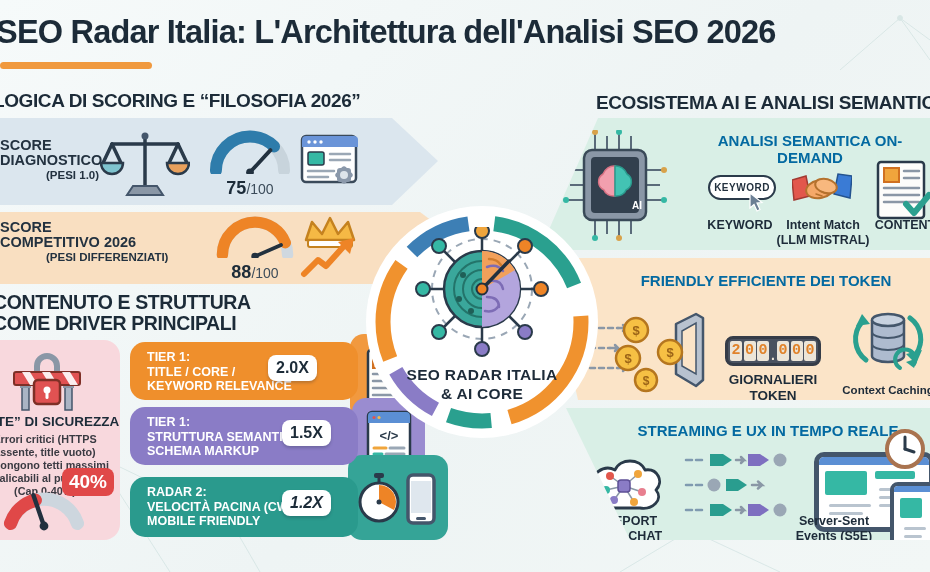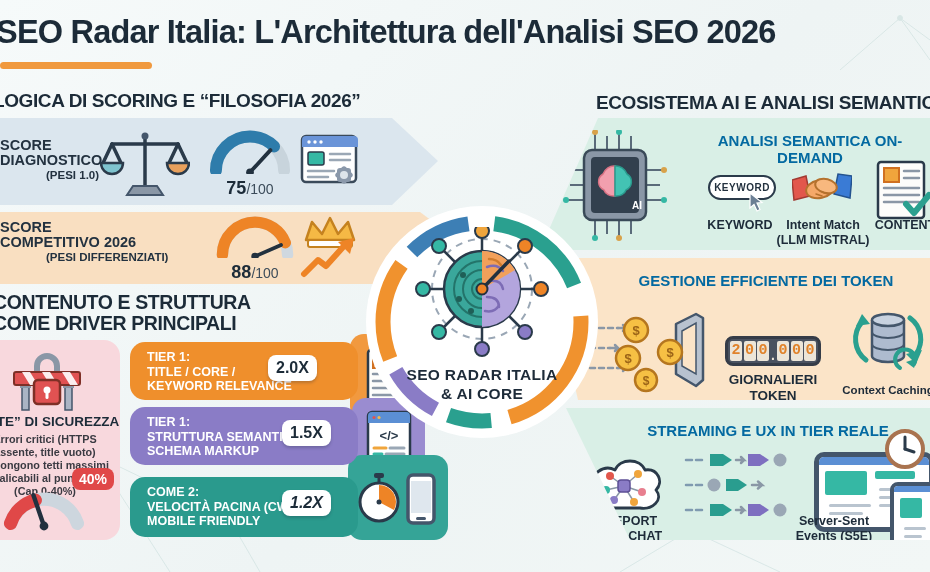--- a/index.html
+++ b/index.html
@@ -38,21 +38,21 @@
           font-size:15px;font-weight:700;color:#0369a1;}
   .mini-label{position:absolute;text-align:center;font-weight:800;color:#1d2b39;
               font-size:12.5px;line-height:15px;}
   
   #gate-card{left:-30px;top:340px;width:150px;height:200px;background:#f8d8dd;border-radius:16px;z-index:2;}
   #gate-title{position:absolute;top:74px;left:0;right:0;text-align:center;
               font-size:13.5px;font-weight:800;color:#1c2b38;}
   #gate-body{position:absolute;top:93px;left:4px;right:4px;text-align:center;
              font-size:10.8px;line-height:13px;font-weight:600;color:#3a3a42;}
   #gate-badge{position:absolute;right:6px;top:128px;background:#e04848;color:#fff;
-              font-size:14px;font-weight:800;padding:3px 7px;border-radius:8px;z-index:3;}
+              font-size:19px;font-weight:800;padding:3px 7px;border-radius:8px;z-index:3;}
   
   .tier-tab{position:absolute;z-index:1;border-radius:14px;}
   #tab-1{left:350px;top:334px;width:76px;height:86px;background:#f1993f;}
   #tab-2{left:352px;top:398px;width:73px;height:80px;background:#9a8cd0;}
   #tab-3{left:348px;top:455px;width:100px;height:85px;background:#35a497;}
   .tier-card{position:absolute;left:130px;width:228px;border-radius:15px;z-index:2;
              color:#fff;padding:8px 0 0 17px;box-sizing:border-box;}
   .tier-card .t{font-size:12.5px;font-weight:800;line-height:14.5px;}
   #tier-1{top:342px;height:58px;background:#ef8f2c;}
   #tier-2{top:407px;height:58px;background:#8a7cc6;}
@@ -264,21 +264,21 @@
   <div class="t">TIER 1:</div>
   <div class="t">TITLE / CORE /</div>
   <div class="t">KEYWORD RELEVANCE</div>
 </div>
 <div id="tier-2" class="abs tier-card">
   <div class="t">TIER 1:</div>
   <div class="t">STRUTTURA SEMANTICA /</div>
   <div class="t">SCHEMA MARKUP</div>
 </div>
 <div id="tier-3" class="abs tier-card">
-  <div class="t">COME 2:</div>
+  <div class="t">RADAR 2:</div>
   <div class="t">VELOCITÀ PACINA (CWV) /</div>
   <div class="t">MOBILE FRIENDLY</div>
 </div>
 <div id="mult-1" class="abs mult">2.0X</div>
 <div id="mult-2" class="abs mult">1.5X</div>
 <div id="mult-3" class="abs mult">1.2X</div>
 
 <div id="h-eco" class="abs h-sec">ECOSISTEMA AI E ANALISI SEMANTICA</div>
 
 <div id="band-sem" class="abs band">
@@ -342,21 +342,21 @@
       <line x1="8" y1="28" x2="43" y2="28"></line>
         <line x1="8" y1="35" x2="43" y2="35"></line>
         <line x1="8" y1="42" x2="43" y2="42"></line>
     </g>
     <path d="M30,44 l8,9 l15,-18" fill="none" stroke="#2aa08f" stroke-width="6" stroke-linecap="round" stroke-linejoin="round"></path>
   </svg>
   <div class="mini-label" style="left:330px;top:100px;width:70px;">CONTENT</div>
 </div>
 
 <div id="band-tok" class="abs band">
-  <div class="band-h" style="left:40px;">GESTIONE EFFICIENTE DEI TOKEN</div>
+  <div class="band-h" style="left:40px;">FRIENDLY EFFICIENTE DEI TOKEN</div>
   <svg class="abs" style="left:26px;top:48px;" width="128" height="92" viewBox="0 0 128 92">
     <g stroke="#8a97a6" stroke-width="2.5" stroke-linecap="round" stroke-dasharray="5 4">
       <line x1="2" y1="22" x2="30" y2="22"></line>
         <line x1="2" y1="42" x2="22" y2="42"></line>
         <line x1="2" y1="62" x2="30" y2="62"></line>
     </g>
     <path d="M30,22 l8,0 l-3,-3 m3,3 l-3,3 M22,42 l8,0 l-3,-3 m3,3 l-3,3 M30,62 l8,0 l-3,-3 m3,3 l-3,3" stroke="#8a97a6" stroke-width="2.5" fill="none" stroke-linecap="round"></path>
     <path d="M88,18 L108,8 L115,12 L115,74 L108,80 L88,68 z" fill="#b8c2cf" stroke="#44566b" stroke-width="2.5" stroke-linejoin="round"></path>
     <path d="M94,25 L108,17 L108,68 L94,60 z" fill="#fbe4c8" stroke="#44566b" stroke-width="1.5"></path>
     <g>
@@ -394,21 +394,21 @@
     <path d="M52,66 a10,10 0 1 1 14,-4" fill="none" stroke="#2aa08f" stroke-width="4" stroke-linecap="round"></path>
     <path d="M70,56 L66,66 L58,60 z" fill="#2aa08f"></path>
   </svg>
   <div class="abs capline" style="left:266px;top:126px;width:120px;text-align:center;">
     <div>Context Caching</div>
     <div>per ridurre i costi</div>
   </div>
 </div>
 
 <div id="band-str" class="abs band">
-  <div class="band-h" style="left:40px;">STREAMING E UX IN TIER REALE</div>
+  <div class="band-h" style="left:40px;">STREAMING E UX IN TEMPO REALE</div>
   <svg class="abs" style="left:14px;top:38px;" width="100" height="70" viewBox="0 0 100 70">
     <path d="M20,62 C6,62 2,48 12,42 C9,28 24,18 35,24 C40,12 60,12 65,24 C78,22 84,36 76,44 C84,54 72,64 60,62 Z" fill="#fff" stroke="#2a3a4a" stroke-width="2.8" stroke-linejoin="round"></path>
     <g stroke="#8a97a6" stroke-width="1.5">
       <line x1="44" y1="40" x2="30" y2="30"></line>
         <line x1="44" y1="40" x2="26" y2="44"></line>
         <line x1="44" y1="40" x2="34" y2="54"></line>
       <line x1="44" y1="40" x2="58" y2="28"></line>
         <line x1="44" y1="40" x2="62" y2="46"></line>
         <line x1="44" y1="40" x2="54" y2="56"></line>
     </g>

